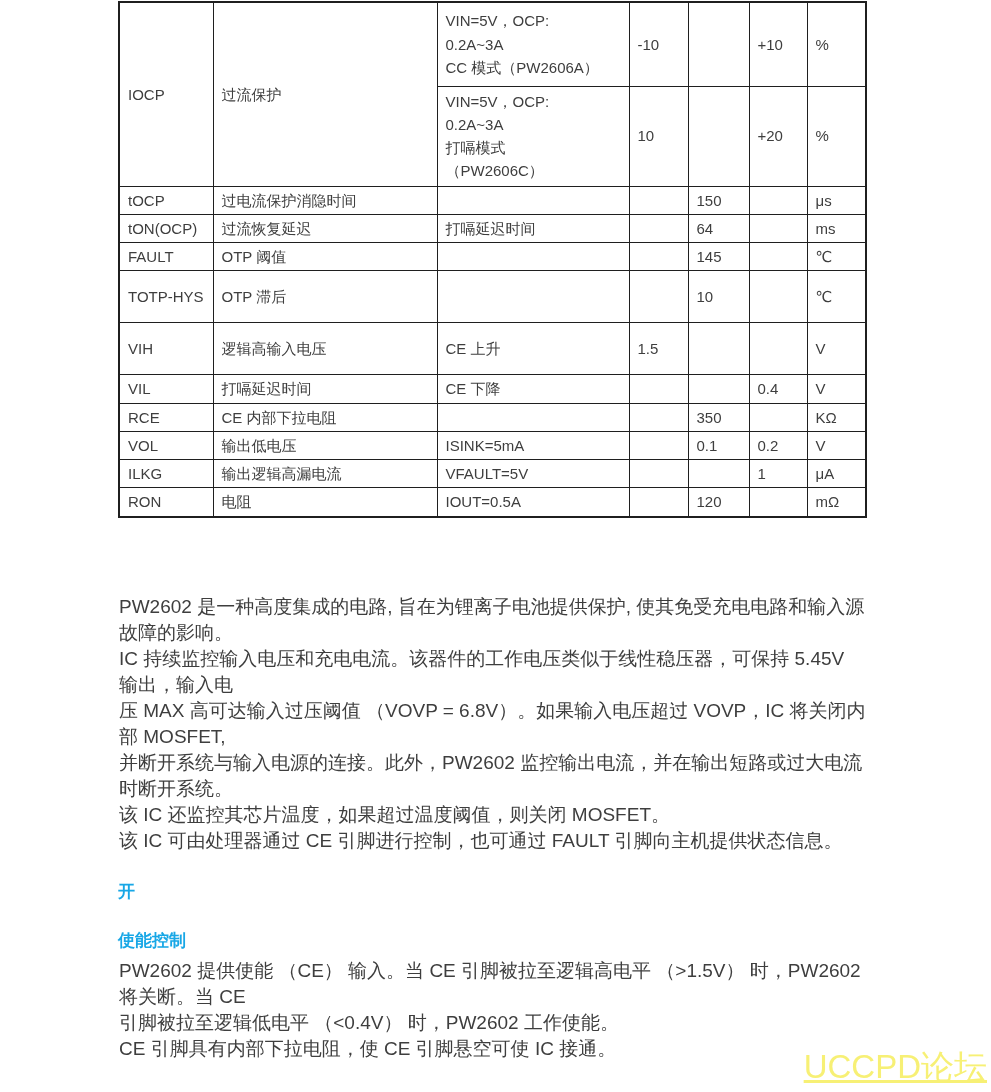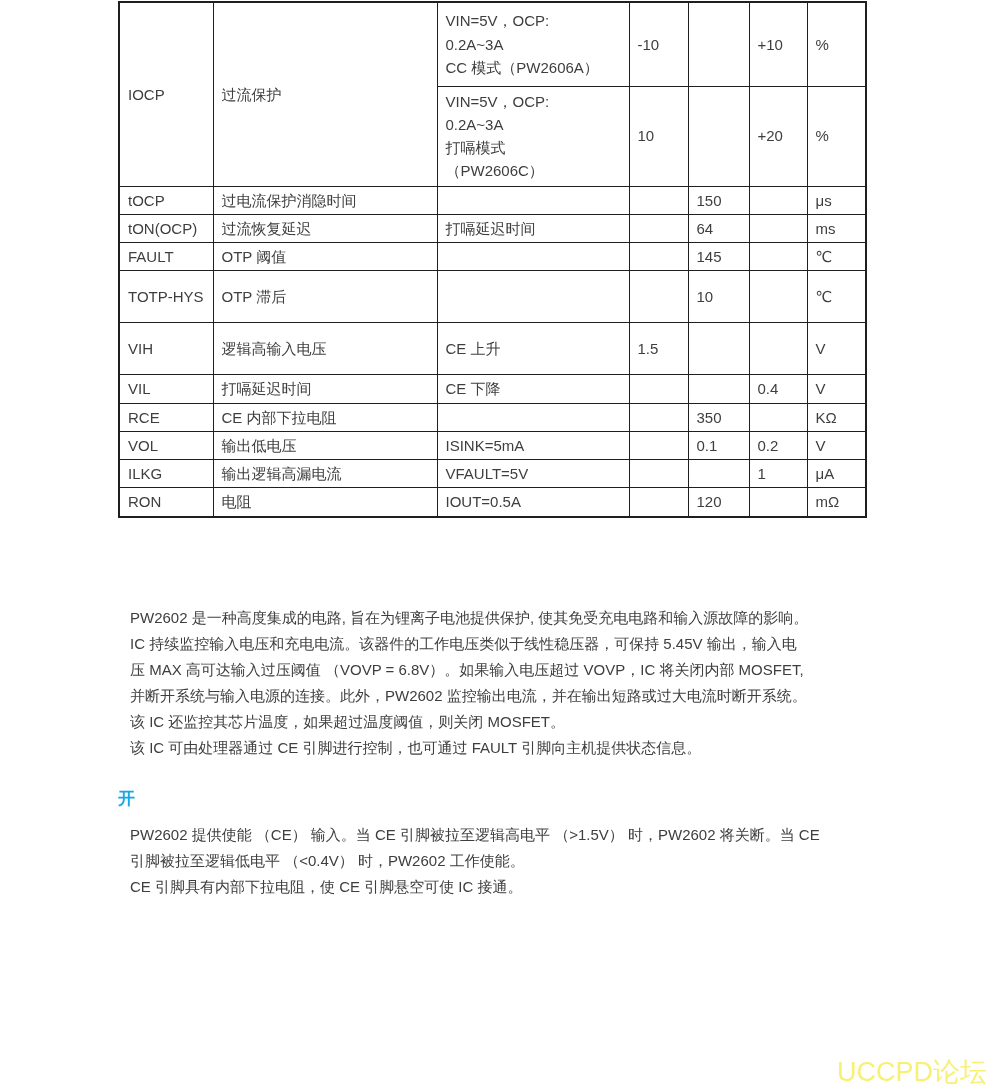--- a/index.html
+++ b/index.html
@@ -49,31 +49,32 @@
     margin:0 0 22px 0;
     font-size:20px;font-weight:bold;
     color:var(--accent);
   }
   .h-sub{
     margin:26px 0 6px 0;
     font-size:17px;font-weight:bold;
     color:var(--accent);
   }
   .para{
-    margin:12px;
-    font-size:15px;
+    margin:1px;
+    font-size:19px;
     line-height:26px;
     white-space:pre-line;
     color:var(--text);
   }
   
   .watermark{
     position:absolute;right:4px;bottom:2px;
-    font-size:27px;
+    font-size:33px;
     color:var(--wm);
+    text-decoration:underline;
   }
 </style>
 </head>
 <body>
 
 <div class="page">
 
   <table class="spec">
     <colgroup>
       <col style="width:94px">
@@ -203,19 +204,20 @@
   <div class="textcol">
     <p class="para">PW2602 是一种高度集成的电路, 旨在为锂离子电池提供保护, 使其免受充电电路和输入源故障的影响。
 IC 持续监控输入电压和充电电流。该器件的工作电压类似于线性稳压器，可保持 5.45V 输出，输入电
 压 MAX 高可达输入过压阈值 （VOVP = 6.8V）。如果输入电压超过 VOVP，IC 将关闭内部 MOSFET,
 并断开系统与输入电源的连接。此外，PW2602 监控输出电流，并在输出短路或过大电流时断开系统。
 该 IC 还监控其芯片温度，如果超过温度阈值，则关闭 MOSFET。
 该 IC 可由处理器通过 CE 引脚进行控制，也可通过 FAULT 引脚向主机提供状态信息。</p>
 
     <h3 class="h-sub">开</h3>
 
+    <h3 class="h-sub">使能控制</h3>
     <p class="para">PW2602 提供使能 （CE） 输入。当 CE 引脚被拉至逻辑高电平 （&gt;1.5V） 时，PW2602 将关断。当 CE
 引脚被拉至逻辑低电平 （&lt;0.4V） 时，PW2602 工作使能。
 CE 引脚具有内部下拉电阻，使 CE 引脚悬空可使 IC 接通。</p>
   </div>
 
   <div class="watermark">UCCPD论坛</div>
 </div>
 
 </body></html>

